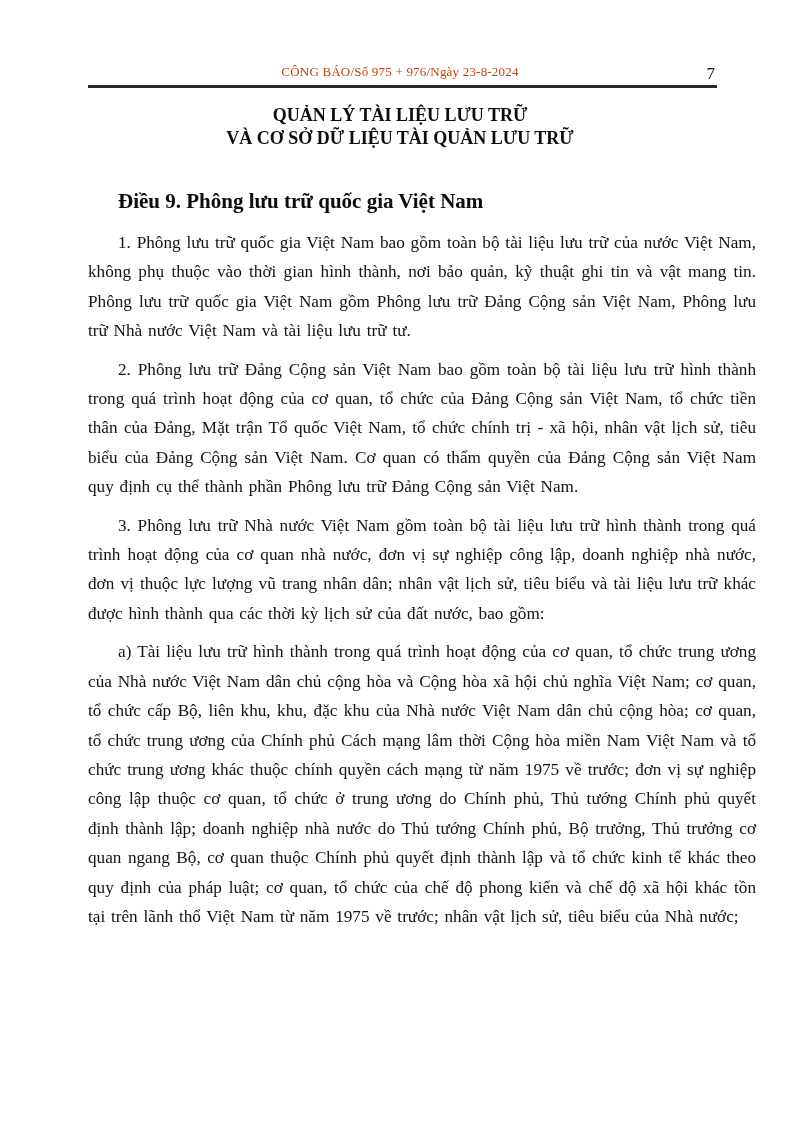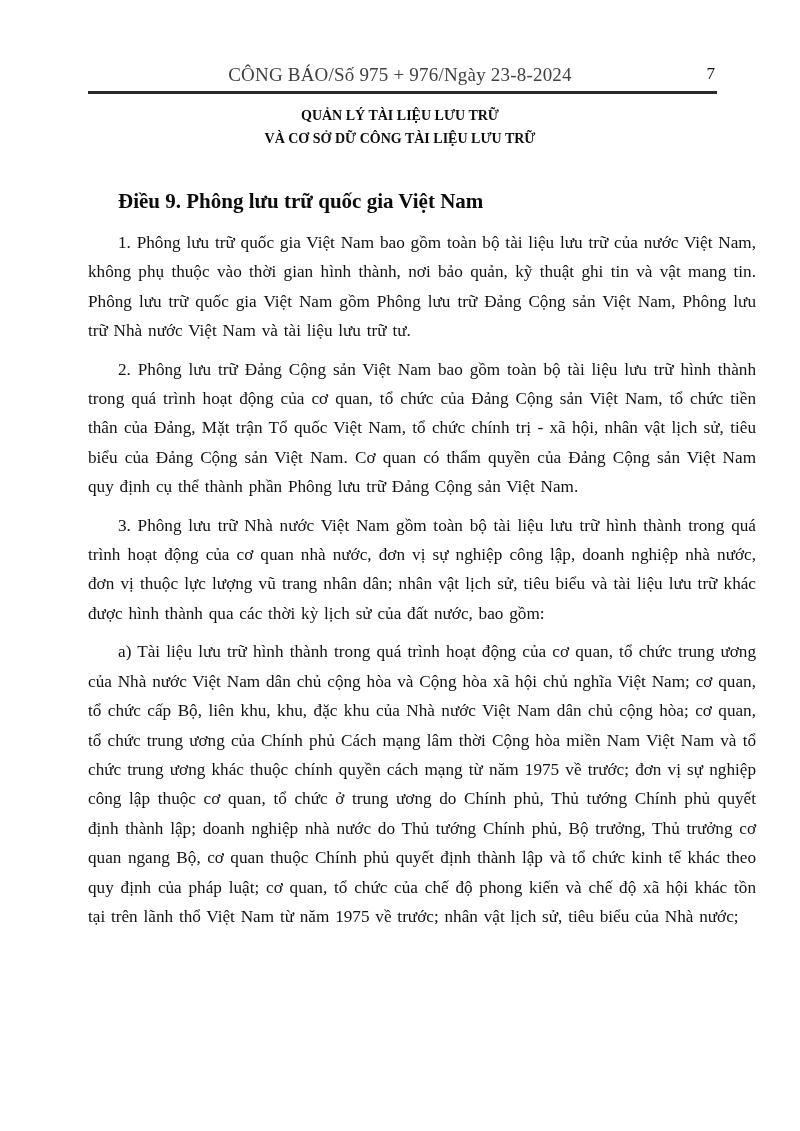--- a/index.html
+++ b/index.html
@@ -19,23 +19,23 @@
   }
 
   
   .running-header {
     position: relative;
     padding-top: 64px;
     height: 88px;
   }
   .gazette-title {
     text-align: center;
-    font-size: 19px;
+    font-size: 13px;
     letter-spacing: 0.2px;
-    color: #404040;
+    color: #c2410c;
   }
   .page-number {
     position: absolute;
     top: 64px;
     right: 85px;
     font-size: 17px;
     color: #151515;
   }
   .header-rule {
     margin: 5px 83px 0 88px;
@@ -49,21 +49,21 @@
     margin-top: 16px;
     text-align: center;
     font-weight: bold;
     color: #0c0c0c;
   }
   .chapter-label {
     font-size: 18px;
     line-height: 23px;
   }
   .chapter-title {
-    font-size: 14px;
+    font-size: 18px;
     line-height: 23px;
   }
 
   
   .article-heading {
     margin: 39px 84px 0 118px;
     font-weight: bold;
     font-size: 21px;
     color: #0c0c0c;
   }
@@ -87,21 +87,21 @@
 <div class="page">
 
   <div class="running-header">
     <div class="gazette-title">CÔNG BÁO/Số 975 + 976/Ngày 23-8-2024</div>
     <div class="page-number">7</div>
     <div class="header-rule"></div>
   </div>
 
   <div class="chapter">
     <div class="chapter-title">QUẢN LÝ TÀI LIỆU LƯU TRỮ</div>
-    <div class="chapter-title">VÀ CƠ SỞ DỮ CÔNG TÀI LIỆU LƯU TRỮ</div>
+    <div class="chapter-title">VÀ CƠ SỞ DỮ LIỆU TÀI QUẢN LƯU TRỮ</div>
   </div>
 
   <div class="article-heading">Điều 9. Phông lưu trữ quốc gia Việt Nam</div>
 
   <div class="body-text">
     <p>1. Phông lưu trữ quốc gia Việt Nam bao gồm toàn bộ tài liệu lưu trữ của nước Việt Nam, không phụ thuộc vào thời gian hình thành, nơi bảo quản, kỹ thuật ghi tin và vật mang tin. Phông lưu trữ quốc gia Việt Nam gồm Phông lưu trữ Đảng Cộng sản Việt Nam, Phông lưu trữ Nhà nước Việt Nam và tài liệu lưu trữ tư.</p>
     <p>2. Phông lưu trữ Đảng Cộng sản Việt Nam bao gồm toàn bộ tài liệu lưu trữ hình thành trong quá trình hoạt động của cơ quan, tổ chức của Đảng Cộng sản Việt Nam, tổ chức tiền thân của Đảng, Mặt trận Tổ quốc Việt Nam, tổ chức chính trị - xã hội, nhân vật lịch sử, tiêu biểu của Đảng Cộng sản Việt Nam. Cơ quan có thẩm quyền của Đảng Cộng sản Việt Nam quy định cụ thể thành phần Phông lưu trữ Đảng Cộng sản Việt Nam.</p>
     <p>3. Phông lưu trữ Nhà nước Việt Nam gồm toàn bộ tài liệu lưu trữ hình thành trong quá trình hoạt động của cơ quan nhà nước, đơn vị sự nghiệp công lập, doanh nghiệp nhà nước, đơn vị thuộc lực lượng vũ trang nhân dân; nhân vật lịch sử, tiêu biểu và tài liệu lưu trữ khác được hình thành qua các thời kỳ lịch sử của đất nước, bao gồm:</p>
     <p>a) Tài liệu lưu trữ hình thành trong quá trình hoạt động của cơ quan, tổ chức trung ương của Nhà nước Việt Nam dân chủ cộng hòa và Cộng hòa xã hội chủ nghĩa Việt Nam; cơ quan, tổ chức cấp Bộ, liên khu, khu, đặc khu của Nhà nước Việt Nam dân chủ cộng hòa; cơ quan, tổ chức trung ương của Chính phủ Cách mạng lâm thời Cộng hòa miền Nam Việt Nam và tổ chức trung ương khác thuộc chính quyền cách mạng từ năm 1975 về trước; đơn vị sự nghiệp công lập thuộc cơ quan, tổ chức ở trung ương do Chính phủ, Thủ tướng Chính phủ quyết định thành lập; doanh nghiệp nhà nước do Thủ tướng Chính phủ, Bộ trưởng, Thủ trưởng cơ quan ngang Bộ, cơ quan thuộc Chính phủ quyết định thành lập và tổ chức kinh tế khác theo quy định của pháp luật; cơ quan, tổ chức của chế độ phong kiến và chế độ xã hội khác tồn tại trên lãnh thổ Việt Nam từ năm 1975 về trước; nhân vật lịch sử, tiêu biểu của Nhà nước;</p>
   </div>

